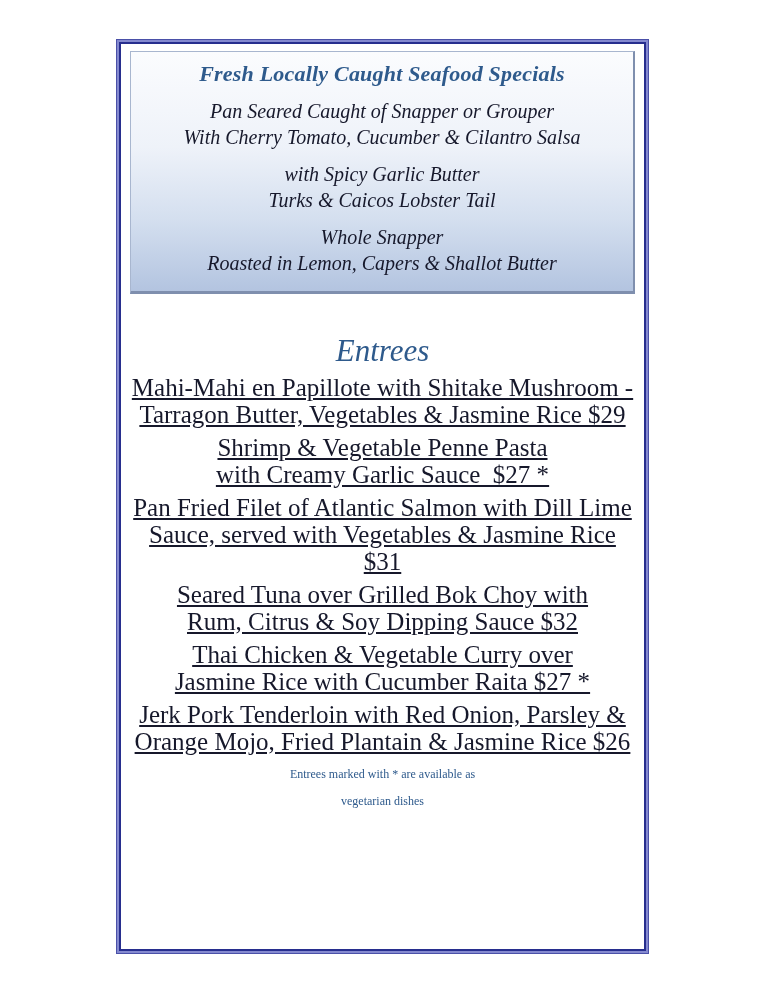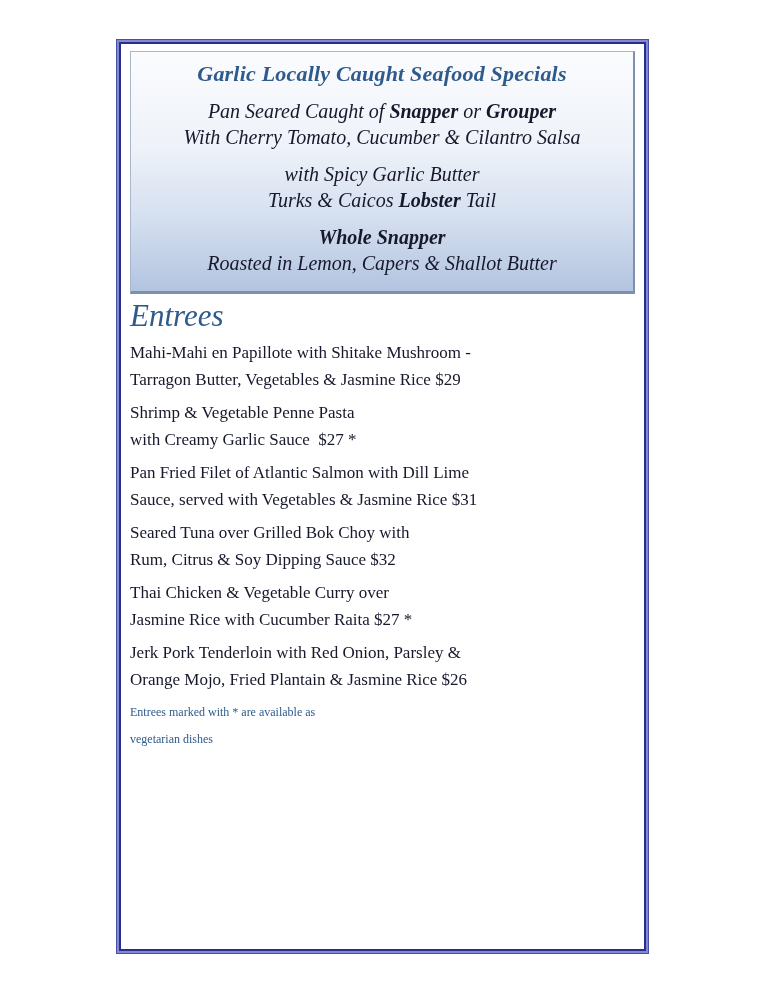--- a/index.html
+++ b/index.html
@@ -39,51 +39,52 @@
   .specials-title {
     font-size: 22px;
     font-weight: bold;
     color: var(--steel-blue);
     margin-bottom: 11px;
     letter-spacing: 0.2px;
   }
   .special-item { margin-bottom: 11px; }
   .special-item:last-child { margin-bottom: 5px; }
   .special-item .line { font-size: 20px; line-height: 26px; }
-  .special-item .b { font-weight: bold; }
-  .entrees-section { padding-top: 1px; }
+  .special-item .b { font-weight: normal; }
+  .entrees-section { text-align: center; padding-top: 1px; margin-top: 35px; }
   .entrees-title {
     font-size: 31px;
     font-style: italic;
     color: var(--steel-blue);
     line-height: 42px;
     margin-bottom: 2px;
   }
   .entree-item {
-    font-size: 17px;
+    font-size: 25px;
     line-height: 27px;
     color: var(--ink);
     margin-bottom: 6px;
+    text-decoration: underline;
   }
   .entrees-footnote {
     font-size: 12px;
     line-height: 27px;
     color: var(--steel-blue);
     margin-top: 2px;
   }
 </style>
 </head>
 <body>
 
 <div class="frame-outer">
   <div class="frame-mid">
     <div class="frame-inner">
 
       <div class="specials-box">
-        <div class="specials-title">Garlic Locally Caught Seafood Specials</div>
+        <div class="specials-title">Fresh Locally Caught Seafood Specials</div>
         <div>
             <div class="special-item">
               <div class="line"><span>Pan Seared Caught of </span><span class="b">Snapper</span><span> or </span><span class="b">Grouper</span></div>
               <div class="line"><span>With Cherry Tomato, Cucumber &amp; Cilantro Salsa</span></div>
             </div>
             <div class="special-item">
               <div class="line"><span>with Spicy Garlic Butter</span></div>
               <div class="line"><span>Turks &amp; Caicos </span><span class="b">Lobster</span><span> Tail</span></div>
             </div>
             <div class="special-item">

